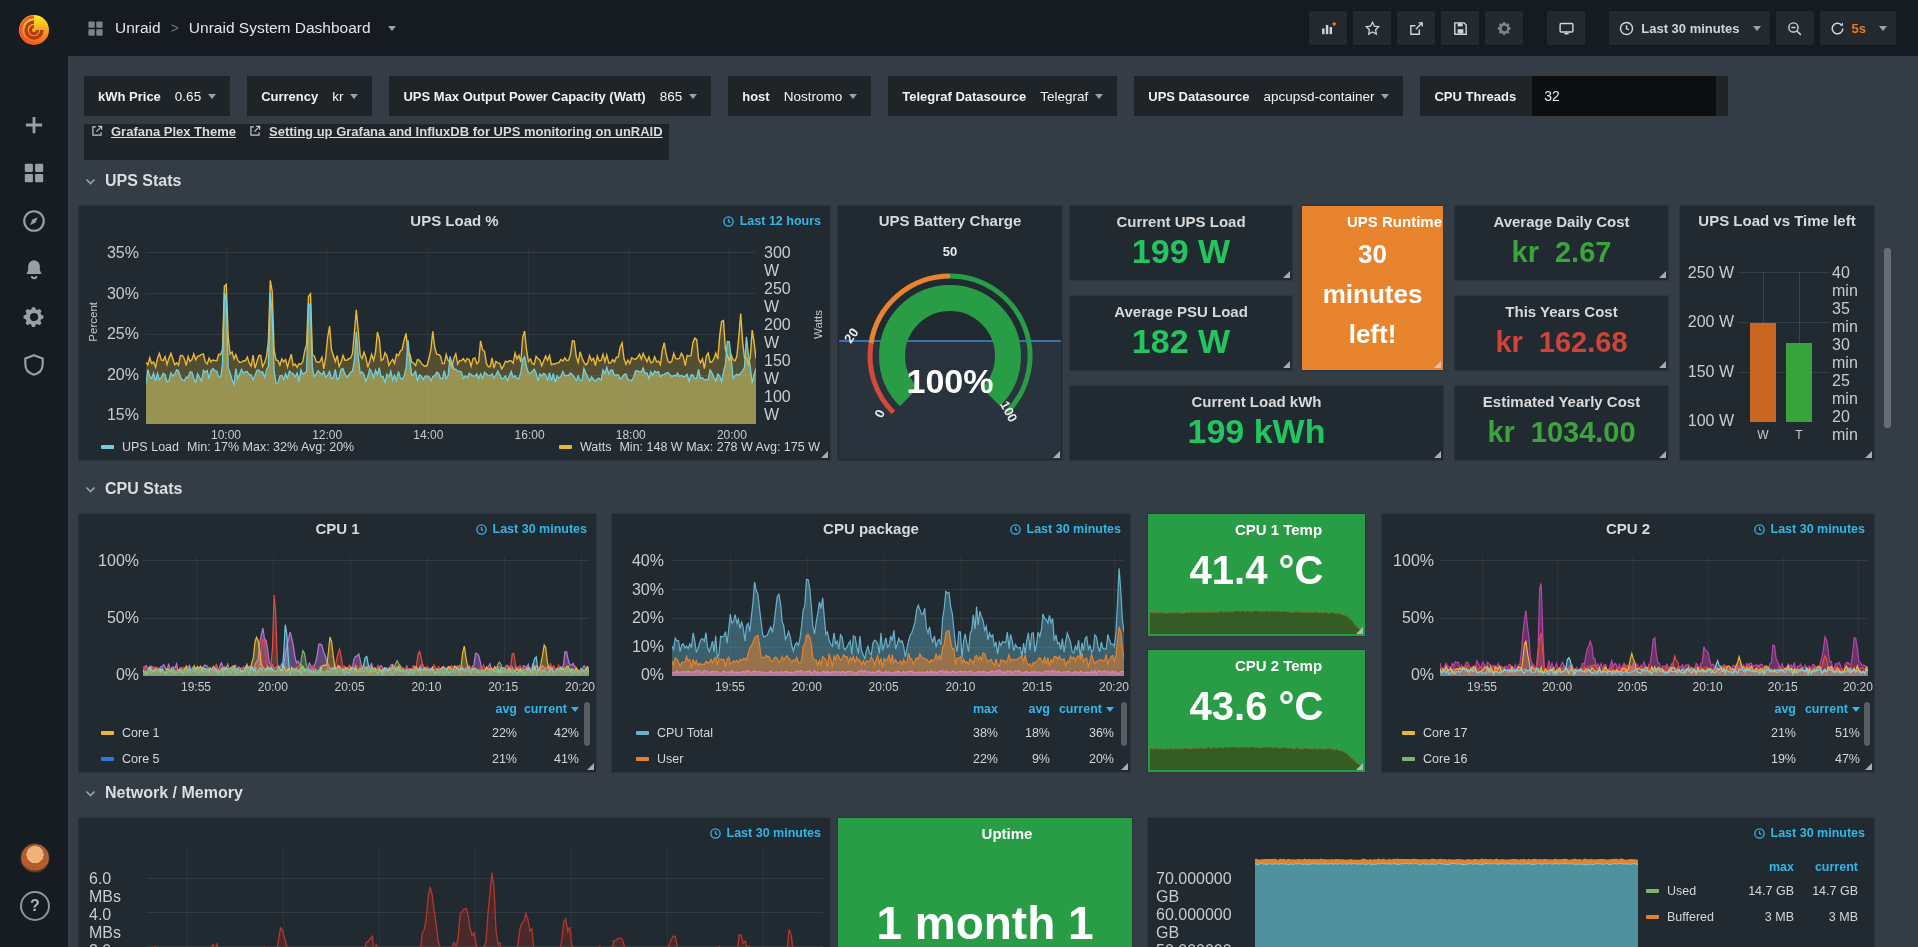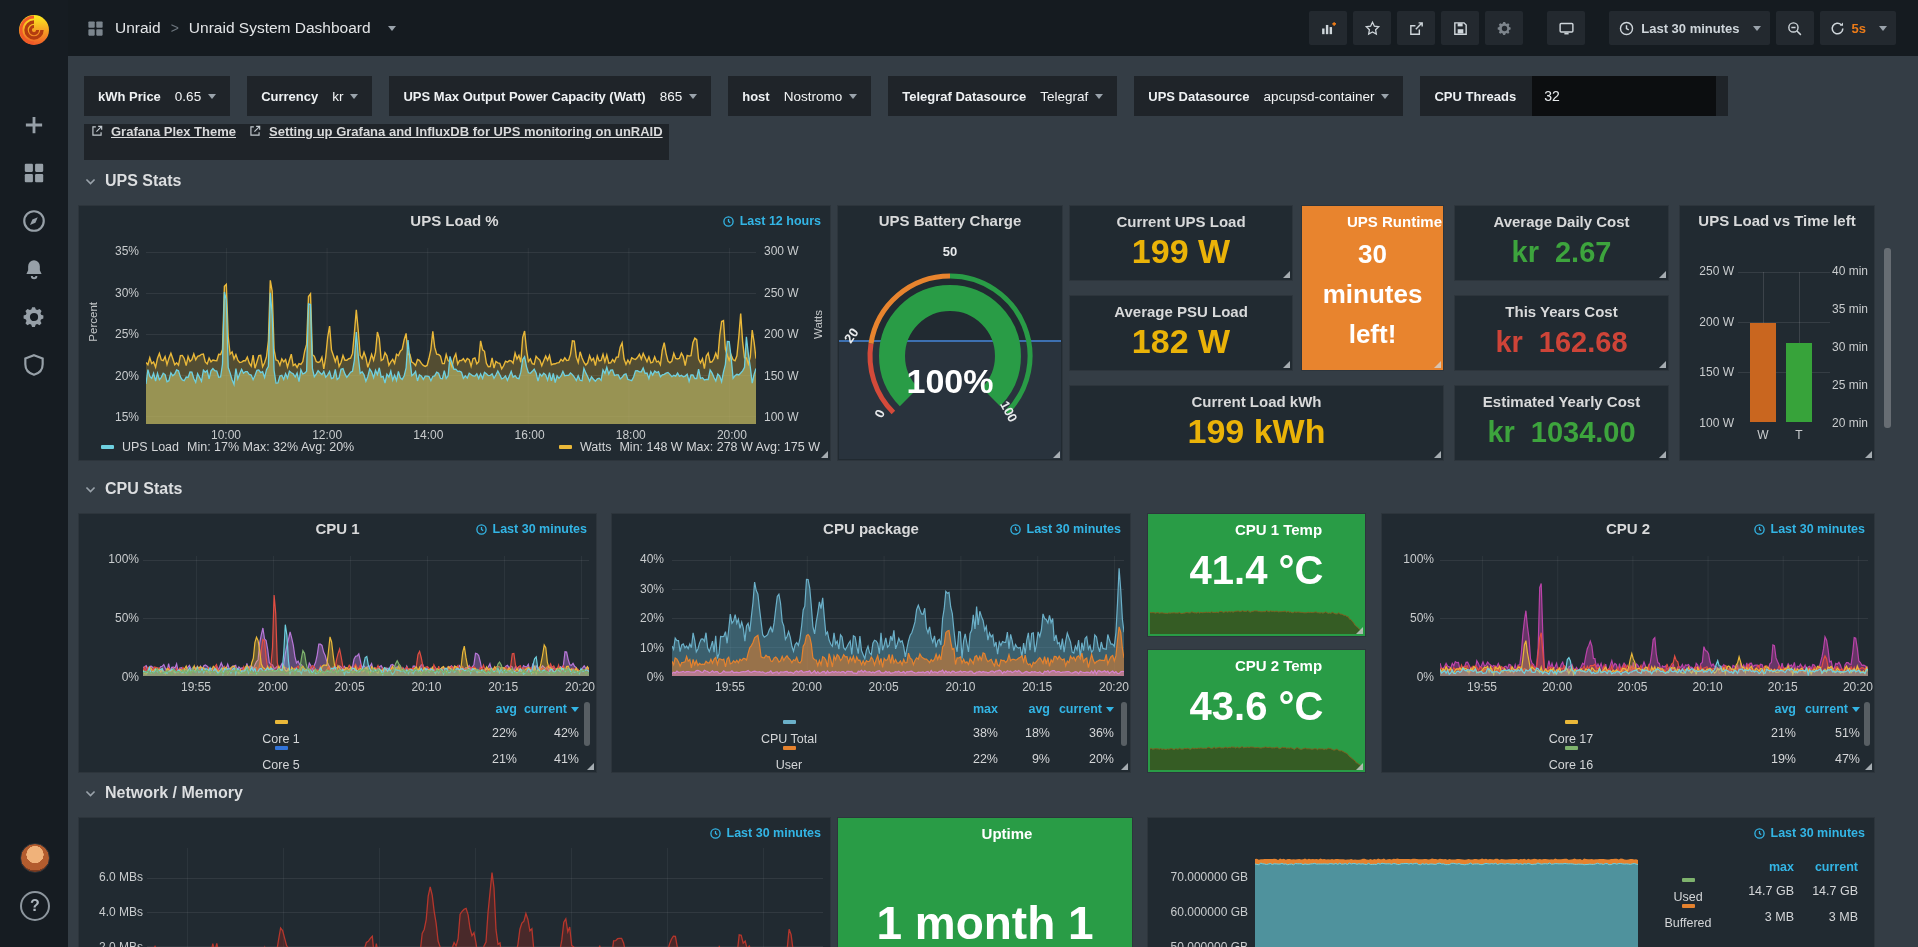--- a/index.html
+++ b/index.html
@@ -45,41 +45,41 @@
   .rowhdr svg{width:13px;height:13px;color:#9aa3ab;}
   .panel{position:absolute;background:#212a31;box-shadow:0 0 0 1px rgba(0,0,0,0.12);}
   .panel::after{content:"";position:absolute;right:2px;bottom:2px;width:0;height:0;
                 border-left:7px solid transparent;border-bottom:7px solid rgba(210,216,220,0.75);}
   .ptitle{position:absolute;top:6px;left:0;right:0;text-align:center;font-size:15px;font-weight:700;
           color:#d8d9da;cursor:pointer;z-index:2;}
   .ptime{position:absolute;top:8px;right:9px;color:#33b5e5;font-size:12.5px;font-weight:700;
          display:flex;align-items:center;gap:5px;z-index:2;}
   .ptime svg{width:13px;height:13px;}
   .yticks{position:absolute;display:flex;flex-direction:column;justify-content:space-between;
-          font-size:12px;color:#c9ccce;}
+          font-size:16px;color:#c9ccce;}
   .yticks.l{align-items:flex-end;}
   .yticks.r{align-items:flex-start;}
   .xticks{position:absolute;display:flex;justify-content:space-between;font-size:12px;color:#c9ccce;}
   .xticks span{width:60px;text-align:center;}
   .ylab{position:absolute;font-size:11.5px;color:#c3c6c8;writing-mode:vertical-rl;transform:rotate(180deg);}
   .chart,.grid{position:absolute;}
   .grid{pointer-events:none;}
   
   .glegend{position:absolute;display:grid;row-gap:0;font-size:12.5px;color:#d4d6d8;align-content:start;}
   .glegend .hdr{color:#33b5e5;font-weight:700;text-align:right;display:flex;justify-content:flex-end;align-items:center;height:22px;}
   .glegend .num{text-align:right;height:26px;display:flex;align-items:center;justify-content:flex-end;}
-  .glegend .nm{display:flex;align-items:center;gap:8px;height:26px;cursor:pointer;flex-direction:column;}
+  .glegend .nm{display:flex;align-items:center;gap:8px;height:26px;cursor:pointer;}
   .swatch{width:13px;height:4px;border-radius:1px;display:inline-block;}
   .crtb{width:0;height:0;border-left:4px solid transparent;border-right:4px solid transparent;
         border-top:5px solid #33b5e5;display:inline-block;margin-left:4px;}
   .inline-leg{position:absolute;display:flex;align-items:center;gap:8px;font-size:12.5px;color:#d4d6d8;}
   .sbthumb{position:absolute;width:6px;border-radius:3px;background:rgba(255,255,255,0.25);}
   
   .stitle{position:absolute;top:7px;left:0;right:0;text-align:center;font-size:15px;font-weight:700;color:#d8d9da;}
-  .sval{position:absolute;left:0;right:0;text-align:center;font-weight:700;color:#eab308;}
+  .sval{position:absolute;left:0;right:0;text-align:center;font-weight:700;color:#22c55e;}
   .sval.big{top:26px;font-size:34px;}
   .cost{position:absolute;left:0;right:0;top:30px;display:flex;justify-content:center;gap:16px;
         font-size:29px;font-weight:700;}
   .green-p{background:#299c46;}
   .orange-p{background:#e8842e;}
   .wt{color:#fff !important;margin-left:44px;}
   
   .glabel{position:absolute;font-size:13px;font-weight:700;color:#e8eaec;}
   .gval{position:absolute;left:0;right:0;top:156px;text-align:center;font-size:34px;font-weight:700;color:#fff;}
   .bluln{position:absolute;left:1px;right:1px;top:134px;height:2px;background:rgba(66,125,200,0.85);}

